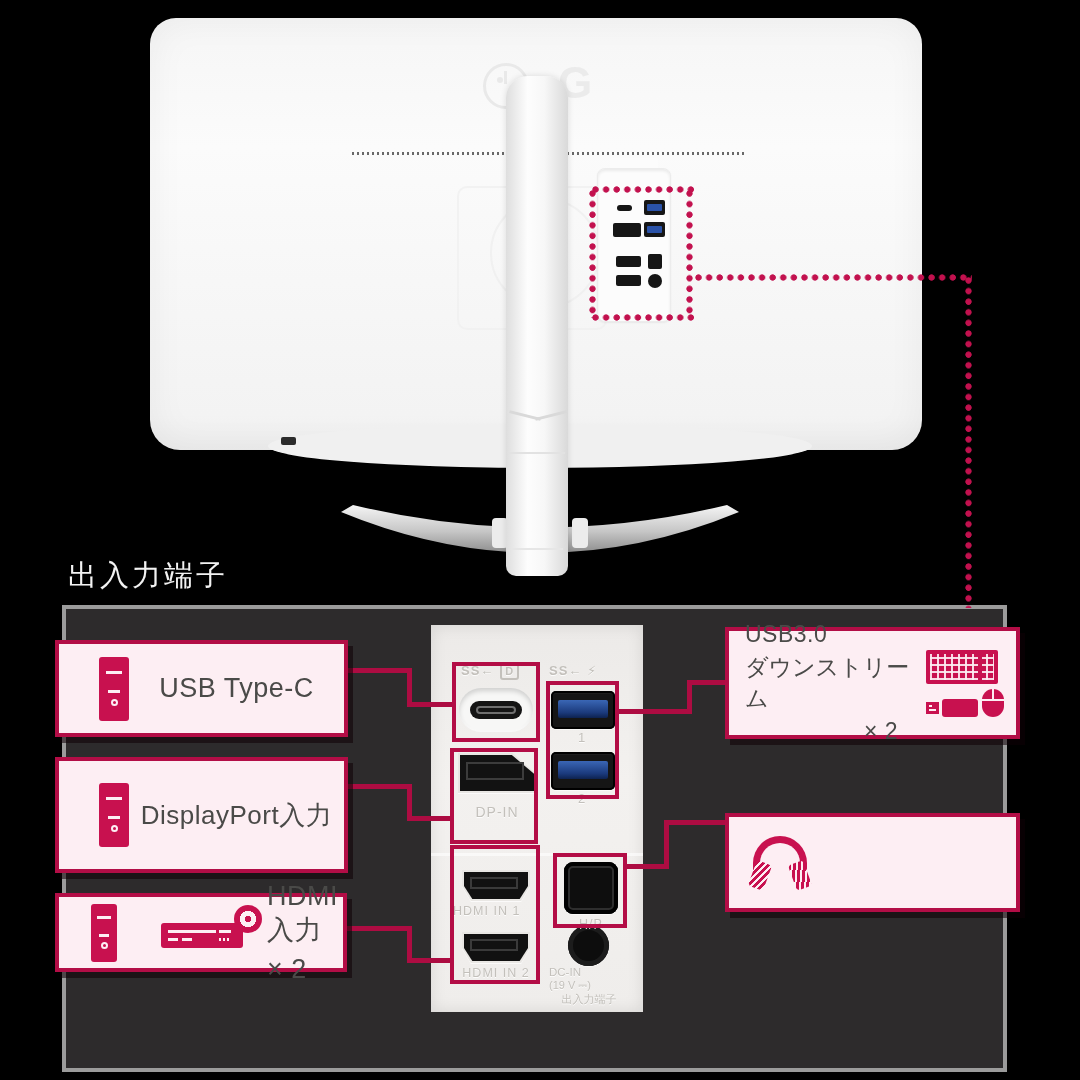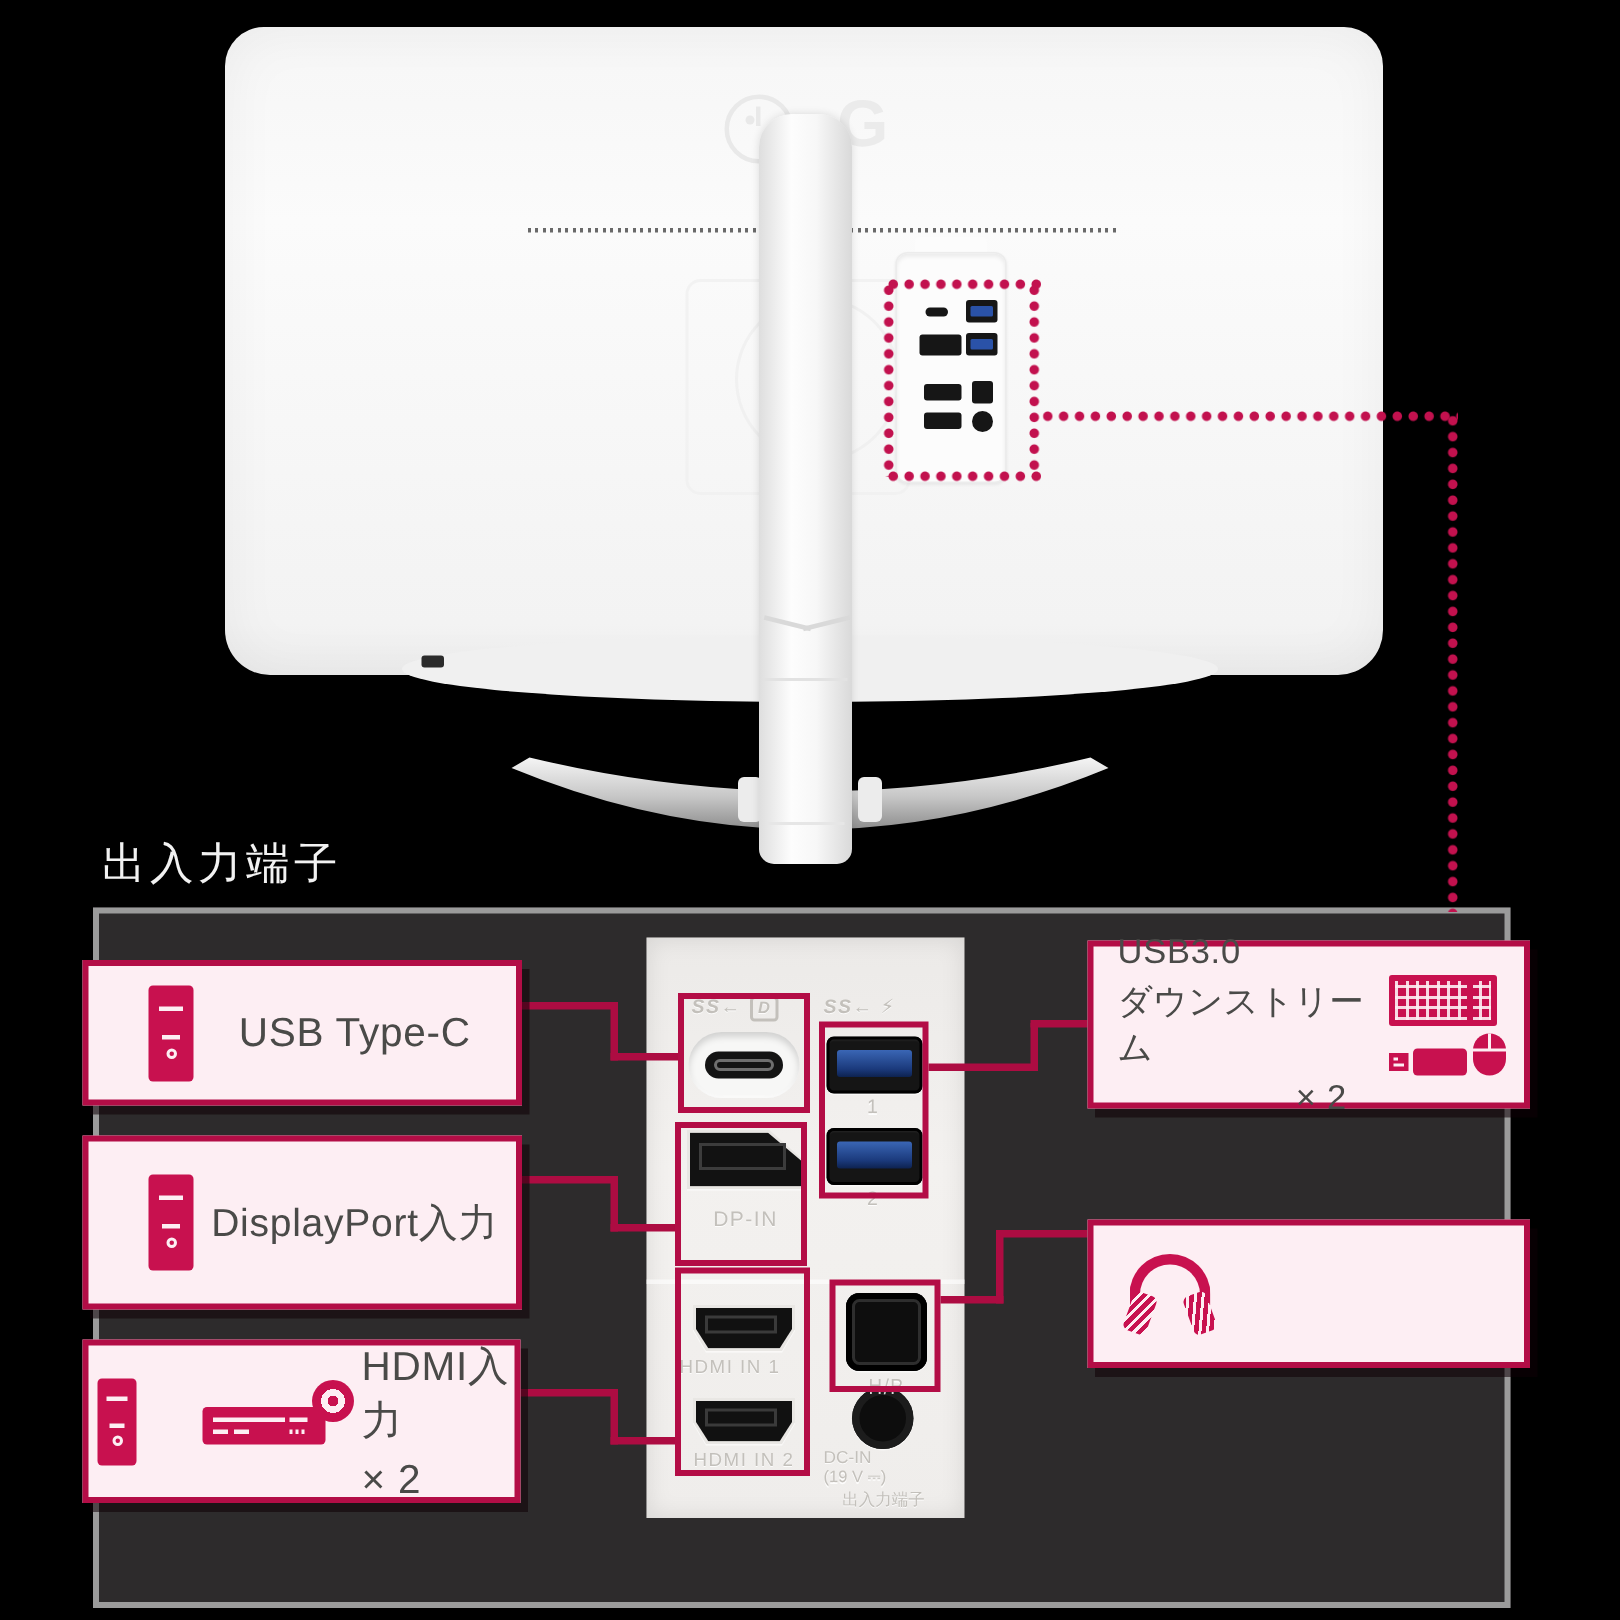--- a/index.html
+++ b/index.html
@@ -50,21 +50,21 @@
   .panel { left:62px; top:605px; width:945px; height:467px; background:#2d2b2c; border:4px solid #9b9b9b; z-index:1; }
   .photo { left:431px; top:625px; width:212px; height:387px;
     background: linear-gradient(180deg,#eceae8,#f3f1ef 40%,#efedeb);
     box-shadow: inset 0 0 16px rgba(0,0,0,.10); z-index:2; }
   .photo-seam { left:431px; top:853px; width:212px; height:3px; background:rgba(255,255,255,.6); z-index:3; }
 
   .prect { border:4px solid #b30d46; z-index:5; }
   .conn { background:#ad0c42; z-index:4; }
 
   .emboss { color:#c3c0bb; text-shadow:0 1px 0 rgba(255,255,255,.85); z-index:4; }
-  .legend { font-size:13px; font-weight:bold; letter-spacing:1px;font-style:italic; }
+  .legend { font-size:13px; font-weight:bold; letter-spacing:1px; }
   .legend .dbox { display:inline-block; border:2px solid #c3c0bb; border-radius:3px; padding:0 3px; font-size:11px; line-height:13px; margin-left:6px; }
 
   .usbc-recess { left:459px; top:688px; width:74px; height:44px; background:#f7f7f6; border-radius:22px;
     box-shadow: inset 0 3px 5px rgba(0,0,0,.16), inset 0 -1px 2px rgba(255,255,255,.9); z-index:3; }
   .usbc-pill { position:absolute; left:11px; top:13px; width:52px; height:18px; background:#141414; border-radius:9px; }
   .usbc-inner { position:absolute; left:6px; top:5px; width:40px; height:8px; border:2px solid #6f6f6f; border-radius:4px; }
 
   .usba { width:64px; height:38px; background:#151515; border-radius:5px; z-index:3;
     box-shadow: inset 0 0 0 2px #000, inset 0 2px 2px rgba(255,255,255,.14), 0 1px 0 rgba(255,255,255,.6); }
   .usba-blue { position:absolute; left:7px; top:9px; right:7px; height:18px; border-radius:2px;
@@ -279,21 +279,21 @@
 
   <div class="abs callout" style="left:55px;top:757px;width:293px;height:116px;padding-left:40px;">
     <div class="tower">
         <i class="t1"></i>
         <i class="t2"></i>
         <i class="t3"></i>
       </div>
     <div class="callout-label" style="flex:1;text-align:center;font-size:26px;">DisplayPort入力</div>
   </div>
 
-  <div class="abs callout" style="left:55px;top:893px;width:292px;height:109px;padding-left:6px;">
+  <div class="abs callout" style="left:55px;top:893px;width:292px;height:79px;padding-left:32px;">
     <div class="tower" style="width:26px;height:58px;">
         <i class="t1" style="left:6px;top:12px;width:14px;"></i>
         <i class="t2" style="left:8px;top:30px;width:10px;"></i>
         <i class="t3" style="left:10px;top:38px;"></i>
       </div>
     <div style="position:relative;width:150px;height:60px;flex:none;">
       <div class="player">
           <i class="s1"></i>
           <i class="s2"></i>
           <i class="s3"></i>

